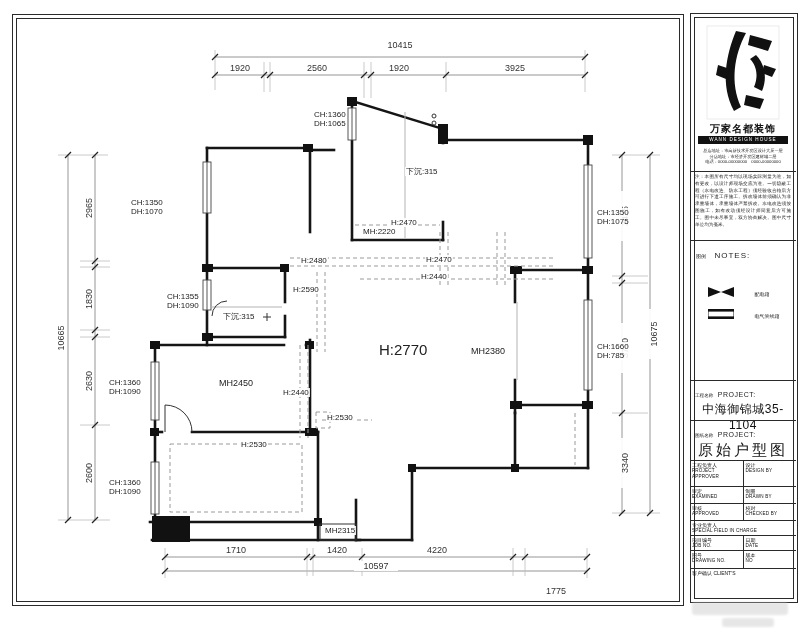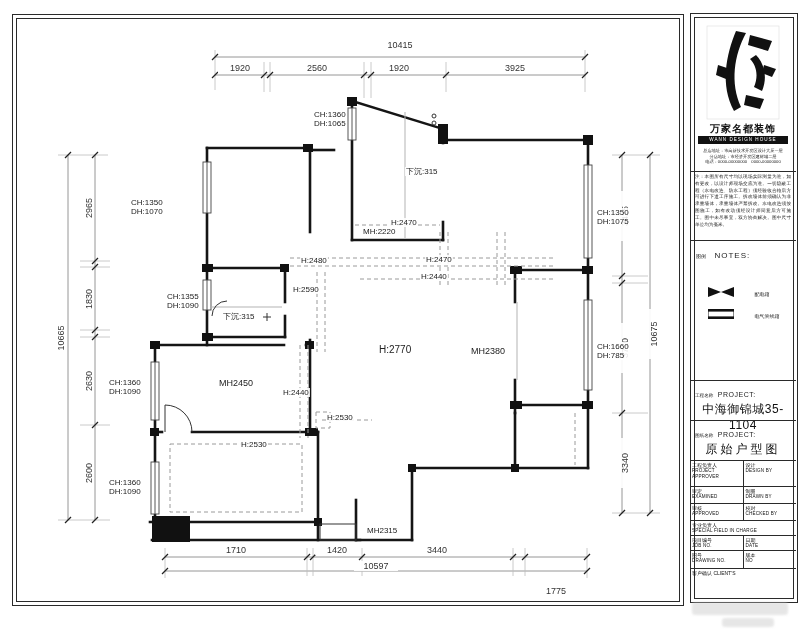--- a/index.html
+++ b/index.html
@@ -14,21 +14,21 @@
   .t{stroke:#333;stroke-width:1;fill:none;}
   .win{stroke:#444;stroke-width:0.9;fill:#fff;}
   .g{stroke:#b3b3b3;stroke-width:1;fill:none;}
   .d{stroke:#9a9a9a;stroke-width:1;fill:none;stroke-dasharray:4 3;}
   .dl{stroke:#8a8a8a;stroke-width:0.9;fill:none;}
   .x{stroke:#bdbdbd;stroke-width:0.8;fill:none;}
   .k{stroke:#222;stroke-width:1.3;fill:none;}
   .col{fill:#111;stroke:none;}
   
   .lbl{position:absolute;font-size:8px;line-height:9px;color:#222;white-space:pre-line;background:rgba(255,255,255,.88);padding:0 1px;}
-  .lbl.big{font-size:10px;line-height:12px;}
+  .lbl.big{font-size:15px;line-height:12px;}
   .lbl.mid{font-size:9px;line-height:10px;}
   .dimlbl{position:absolute;font-size:9px;color:#333;width:44px;text-align:center;background:rgba(255,255,255,.92);line-height:10px;}
   .vdim{transform:rotate(-90deg);transform-origin:center;width:50px;}
   
   .tb-sec{position:absolute;left:0;right:0;}
   .hairline{position:absolute;left:0;right:0;border-top:1px solid #2a2a2a;}
   .cellcn{display:block;font-size:5px;line-height:6px;color:#111;}
   .cellen{display:block;font-size:4.6px;line-height:5.5px;color:#111;letter-spacing:.2px;}
   .tbrow{position:absolute;left:0;right:0;border-top:1px solid #2a2a2a;display:flex;}
   .tbcell{flex:1;padding:1px 2px;}
@@ -246,21 +246,21 @@
 <span class="dimlbl vdim" style="left:64px;top:376px;">2630</span>
 <span class="dimlbl vdim" style="left:64px;top:468px;">2600</span>
 
 <span class="dimlbl vdim" style="left:629px;top:329px;">10675</span>
 <span class="dimlbl vdim" style="left:600px;top:211px;">3425</span>
 <span class="dimlbl vdim" style="left:600px;top:343px;">3710</span>
 <span class="dimlbl vdim" style="left:600px;top:458px;">3340</span>
 
 <span class="dimlbl" style="left:214px;top:545px;">1710</span>
 <span class="dimlbl" style="left:315px;top:545px;">1420</span>
-<span class="dimlbl" style="left:415px;top:545px;">3440</span>
+<span class="dimlbl" style="left:415px;top:545px;">4220</span>
 <span class="dimlbl" style="left:534px;top:545px;margin-top:41px;">1775</span>
 <span class="dimlbl" style="left:354px;top:561px;">10597</span>
 
 <span class="lbl" style="left:313px;top:110px;text-align:right;">CH:1360
 DH:1065</span>
 <span class="lbl" style="left:130px;top:198px;">CH:1350
 DH:1070</span>
 <span class="lbl" style="left:596px;top:208px;">CH:1350
 DH:1075</span>
 <span class="lbl" style="left:166px;top:292px;">CH:1355
@@ -278,21 +278,21 @@
 <span class="lbl" style="left:300px;top:256px;">H:2480</span>
 <span class="lbl" style="left:292px;top:285px;">H:2590</span>
 <span class="lbl" style="left:425px;top:255px;">H:2470</span>
 <span class="lbl" style="left:420px;top:272px;">H:2440</span>
 <span class="lbl big" style="left:378px;top:344px;">H:2770</span>
 <span class="lbl mid" style="left:470px;top:346px;">MH2380</span>
 <span class="lbl mid" style="left:218px;top:378px;">MH2450</span>
 <span class="lbl" style="left:282px;top:388px;">H:2440</span>
 <span class="lbl" style="left:326px;top:413px;">H:2530</span>
 <span class="lbl" style="left:240px;top:440px;">H:2530</span>
-<span class="lbl" style="left:324px;top:526px;margin-left:42px;">MH2315</span>
+<span class="lbl" style="left:324px;top:526px;">MH2315</span>
 
 <div class="abs" style="left:690px;top:13px;width:106px;height:588px;overflow:hidden;">
 
   <div class="abs" style="left:16px;top:12px;width:74px;height:95px;">
     <svg width="74" height="95" viewBox="0 0 74 95">
       <g fill="#111">
         <path d="M30,6 C20,30 14,60 28,86 L35,82 C24,58 28,30 40,8 Z"></path>
         <path d="M44,10 L66,16 L62,26 L42,20 Z"></path>
         <path d="M50,30 C58,38 62,52 56,66 L48,62 C53,50 50,40 44,34 Z"></path>
         <path d="M12,40 L24,44 L20,54 L10,50 Z"></path>
@@ -338,21 +338,21 @@
     <span style="font-size:4.6px;">工程名称</span>
     <span style="font-size:7px;letter-spacing:.5px;">PROJECT:</span>
   </div>
   <div class="tb-sec" style="top:388px;text-align:center;font-size:12px;letter-spacing:.5px;color:#111;">中海御锦城35-1104</div>
 
   <div class="hairline" style="top:407px;"></div>
   <div class="tb-sec" style="top:410px;left:5px;">
     <span style="font-size:4.6px;">图纸名称</span>
     <span style="font-size:7px;letter-spacing:.5px;">PROJECT:</span>
   </div>
-  <div class="tb-sec" style="top:428px;text-align:center;font-size:12px;letter-spacing:3px;color:#111;">原始户型图</div>
+  <div class="tb-sec" style="top:428px;text-align:center;font-size:15px;letter-spacing:3px;color:#111;">原始户型图</div>
 
   <div class="tbrow" style="top:447px;height:26px;">
     <div class="tbcell">
         <span class="cellcn">工程负责人</span>
         <span class="cellen">PROJECT APPROVER</span>
       </div>
     <div class="tbcell">
         <span class="cellcn">设计</span>
         <span class="cellen">DESIGN BY</span>
       </div>

